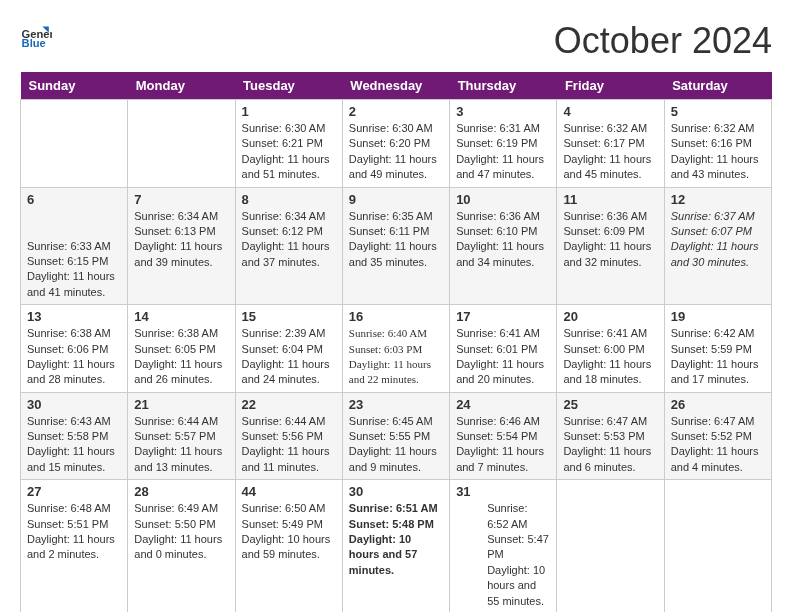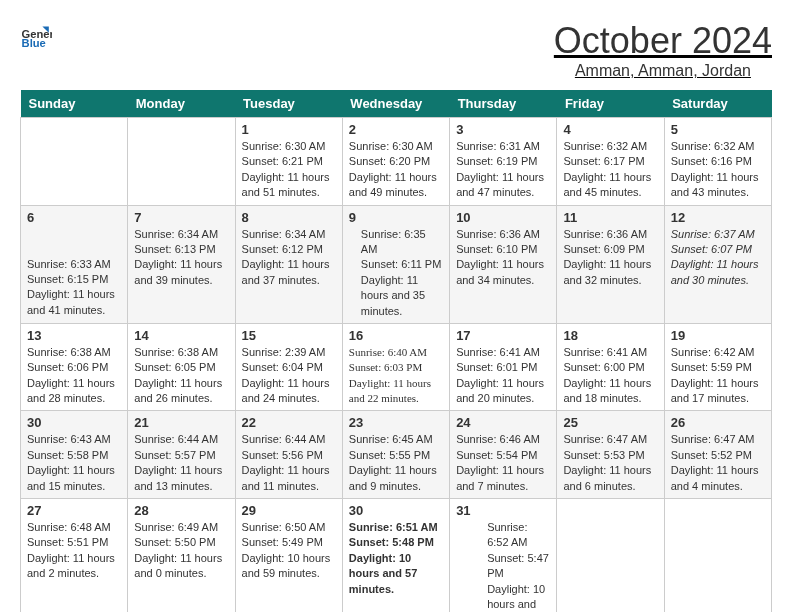--- a/index.html
+++ b/index.html
@@ -19,39 +19,38 @@
     .logo {
       display: flex;
       align-items: center;
       gap: 4px;
     }
     .logo-icon {
       width: 32px;
       height: 32px;
     }
     .title-area {
-      text-align: center;
-      text-decoration: underline;
+      text-align: left;
     }
     .month-title {
       font-size: 36px;
       font-weight: normal;
       color: #333;
     }
     .location {
       font-size: 16px;
       color: #333;
     }
     .calendar {
       width: 100%;
       border-collapse: collapse;
       font-size: 11px;
     }
     .calendar th {
-      background-color: #0f766e;
+      background-color: #701a75;
       color: #fff;
       padding: 6px 8px;
       text-align: left;
       font-size: 13px;
       font-weight: bold;
     }
     .calendar td {
       border: 1px solid #ccc;
       vertical-align: top;
       padding: 4px 6px;
@@ -83,21 +82,20 @@
 <div class="header">
   <div class="logo">
     <svg class="logo-icon" viewBox="0 0 40 40">
       <text x="2" y="22" font-size="14" font-weight="bold" fill="#333">General</text>
       <text x="2" y="34" font-size="14" font-weight="bold" fill="#1a6bb5">Blue</text>
       <polygon points="28,8 36,8 36,16" fill="#1a6bb5"></polygon>
     </svg>
   </div>
   <div class="title-area">
     <div class="month-title">October 2024</div>
-    <div class="location">Amman, Amman, Jordan</div>
   </div>
 </div>
 
 <table class="calendar">
   <thead>
     <tr>
     <th>Sunday</th>
         <th>Monday</th>
         <th>Tuesday</th>
         <th>Wednesday</th>
@@ -155,21 +153,21 @@
 Daylight: 11 hours and 39 minutes.</div>
         </td>
         <td>
           <span class="day-num">8</span>
           <div class="day-info" style="white-space: pre-line;">Sunrise: 6:34 AM
 Sunset: 6:12 PM
 Daylight: 11 hours and 37 minutes.</div>
         </td>
         <td>
           <span class="day-num">9</span>
-          <div class="day-info" style="white-space: pre-line; margin-left: 12px;">Sunrise: 6:35 AM
+          <div class="day-info" style="white-space: pre-line;">Sunrise: 6:35 AM
 Sunset: 6:11 PM
 Daylight: 11 hours and 35 minutes.</div>
         </td>
         <td>
           <span class="day-num">10</span>
           <div class="day-info" style="white-space: pre-line;">Sunrise: 6:36 AM
 Sunset: 6:10 PM
 Daylight: 11 hours and 34 minutes.</div>
         </td>
         <td>
@@ -210,21 +208,21 @@
 Sunset: 6:03 PM
 Daylight: 11 hours and 22 minutes.</div>
         </td>
         <td>
           <span class="day-num">17</span>
           <div class="day-info" style="white-space: pre-line;">Sunrise: 6:41 AM
 Sunset: 6:01 PM
 Daylight: 11 hours and 20 minutes.</div>
         </td>
         <td>
-          <span class="day-num">18</span>
+          <span class="day-num">20</span>
           <div class="day-info" style="white-space: pre-line;">Sunrise: 6:41 AM
 Sunset: 6:00 PM
 Daylight: 11 hours and 18 minutes.</div>
         </td>
         <td>
           <span class="day-num">19</span>
           <div class="day-info" style="white-space: pre-line;">Sunrise: 6:42 AM
 Sunset: 5:59 PM
 Daylight: 11 hours and 17 minutes.</div>
         </td>
@@ -280,21 +278,21 @@
 Sunset: 5:51 PM
 Daylight: 11 hours and 2 minutes.</div>
         </td>
         <td>
           <span class="day-num">28</span>
           <div class="day-info" style="white-space: pre-line;">Sunrise: 6:49 AM
 Sunset: 5:50 PM
 Daylight: 11 hours and 0 minutes.</div>
         </td>
         <td>
-          <span class="day-num">29</span>
+          <span class="day-num">44</span>
           <div class="day-info" style="white-space: pre-line;">Sunrise: 6:50 AM
 Sunset: 5:49 PM
 Daylight: 10 hours and 59 minutes.</div>
         </td>
         <td>
           <span class="day-num">30</span>
           <div class="day-info" style="white-space: pre-line; font-weight: bold;">Sunrise: 6:51 AM
 Sunset: 5:48 PM
 Daylight: 10 hours and 57 minutes.</div>
         </td>

